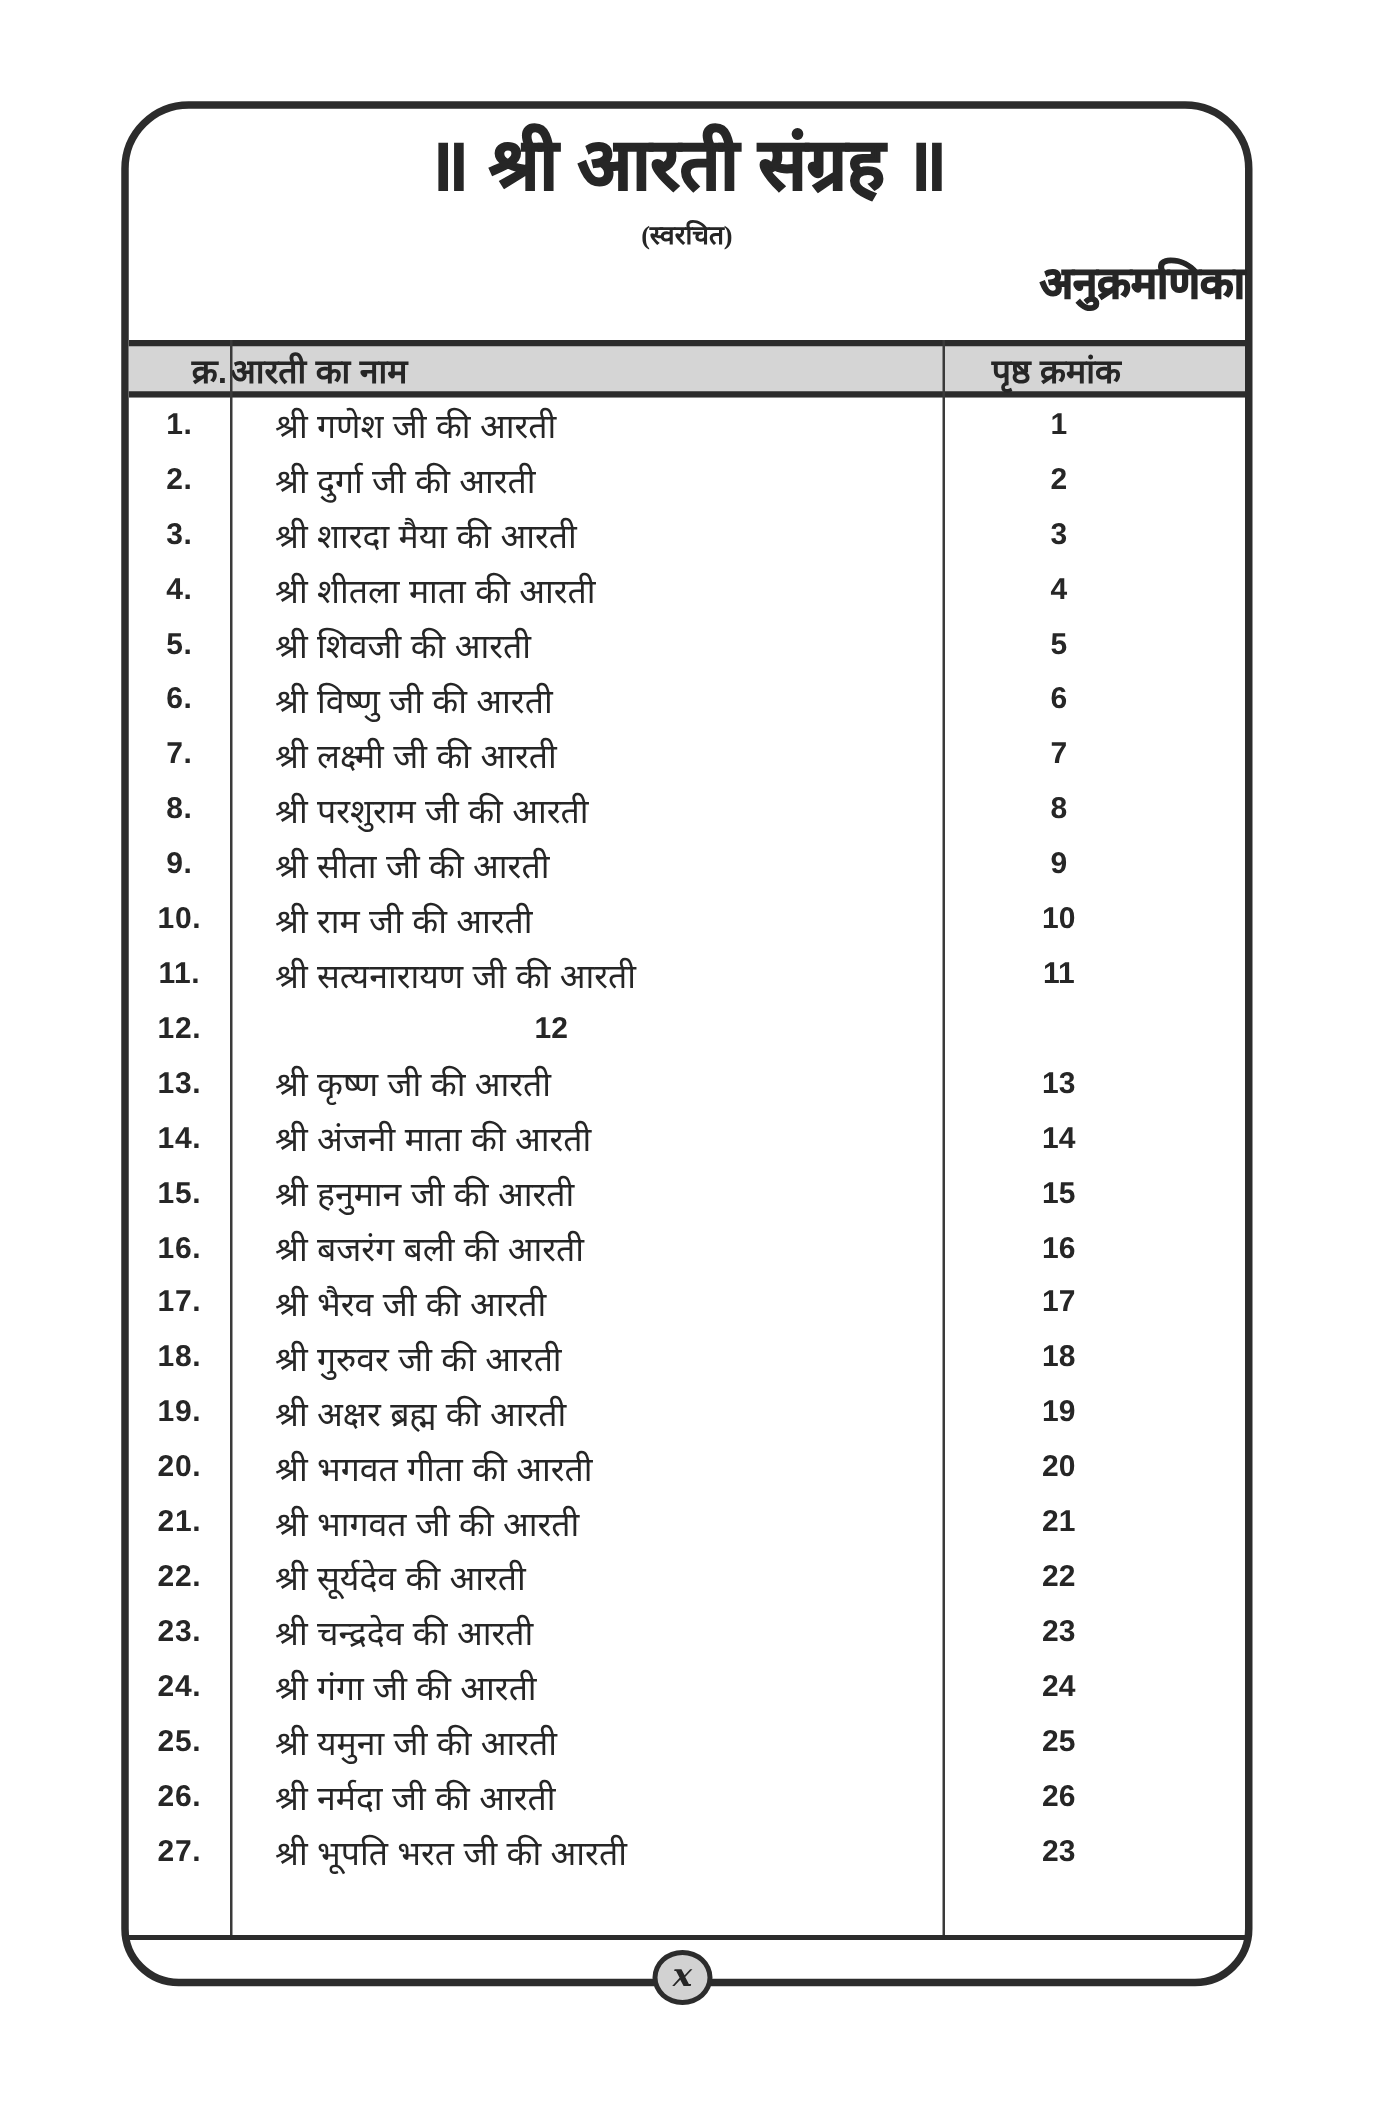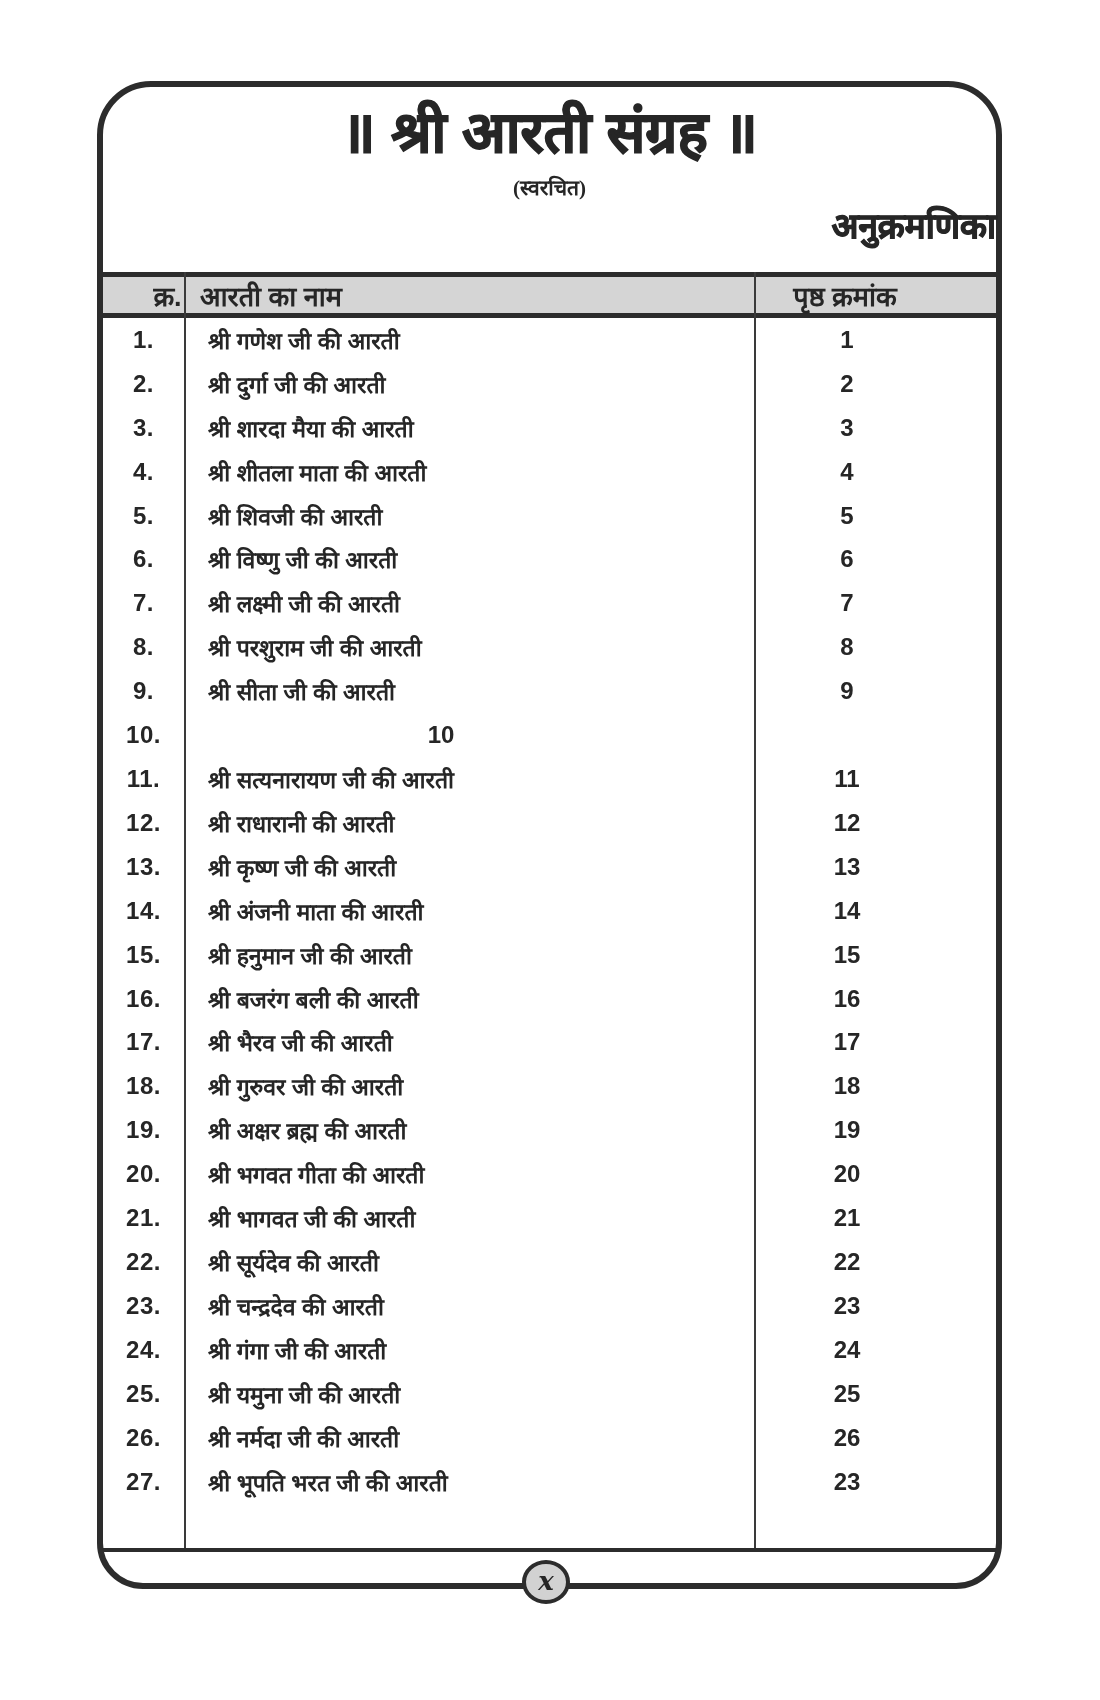--- a/index.html
+++ b/index.html
@@ -34,34 +34,34 @@
   }
 
   .thead{
     position:absolute;top:185px;left:0;right:0;height:46px;
     box-sizing:border-box;background:#d5d5d5;
     border-top:5px solid #2c2c2c;border-bottom:5px solid #2c2c2c;
     display:grid;grid-template-columns:81px 570px 1fr;align-items:center;
     font-size:27px;font-weight:600;
   }
   .h1{text-align:center;margin-left:48px;}
-  .h2{padding-left:16px;}
+  .h2{}
   .h3{text-align:center;padding-right:60px;}
 
   .tbody{
     position:absolute;top:231px;left:0;right:0;height:1230px;
     box-sizing:content-box;border-bottom:4px solid #2c2c2c;
     overflow:hidden;
   }
   .row{
     height:43.92px;display:grid;grid-template-columns:81px 570px 1fr;
     align-items:center;
   }
   .c1{text-align:center;font-weight:bold;font-size:24px;letter-spacing:0.5px;}
-  .c2{padding-left:24px;font-size:23px;font-weight:700;white-space:nowrap;}
+  .c2{padding-left:36px;font-size:27px;font-weight:400;white-space:nowrap;}
   .c3{text-align:center;padding-right:56px;font-weight:bold;font-size:24px;}
 
   .vsep{position:absolute;top:185px;height:1276px;width:2px;background:#3a3a3a;}
   .vsep1{left:81px;}
   .vsep2{left:651px;}
 
   .page-oval{
     position:absolute;left:522px;top:1560px;width:48px;height:44px;
     box-sizing:border-box;background:#d2d2d2;border:4px solid #2c2c2c;
     border-radius:50%;display:flex;align-items:center;justify-content:center;
@@ -140,32 +140,32 @@
         </div>
 
         <div class="row">
           <div class="c1">9.</div>
           <div class="c2">श्री सीता जी की आरती</div>
           <div class="c3">9</div>
         </div>
 
         <div class="row">
           <div class="c1">10.</div>
+          <div class="c2">श्री राम जी की आरती</div>
           <div class="c3">10</div>
         </div>
 
         <div class="row">
           <div class="c1">11.</div>
           <div class="c2">श्री सत्यनारायण जी की आरती</div>
           <div class="c3">11</div>
         </div>
 
         <div class="row">
           <div class="c1">12.</div>
-          <div class="c2">श्री राधारानी की आरती</div>
           <div class="c3">12</div>
         </div>
 
         <div class="row">
           <div class="c1">13.</div>
           <div class="c2">श्री कृष्ण जी की आरती</div>
           <div class="c3">13</div>
         </div>
 
         <div class="row">

